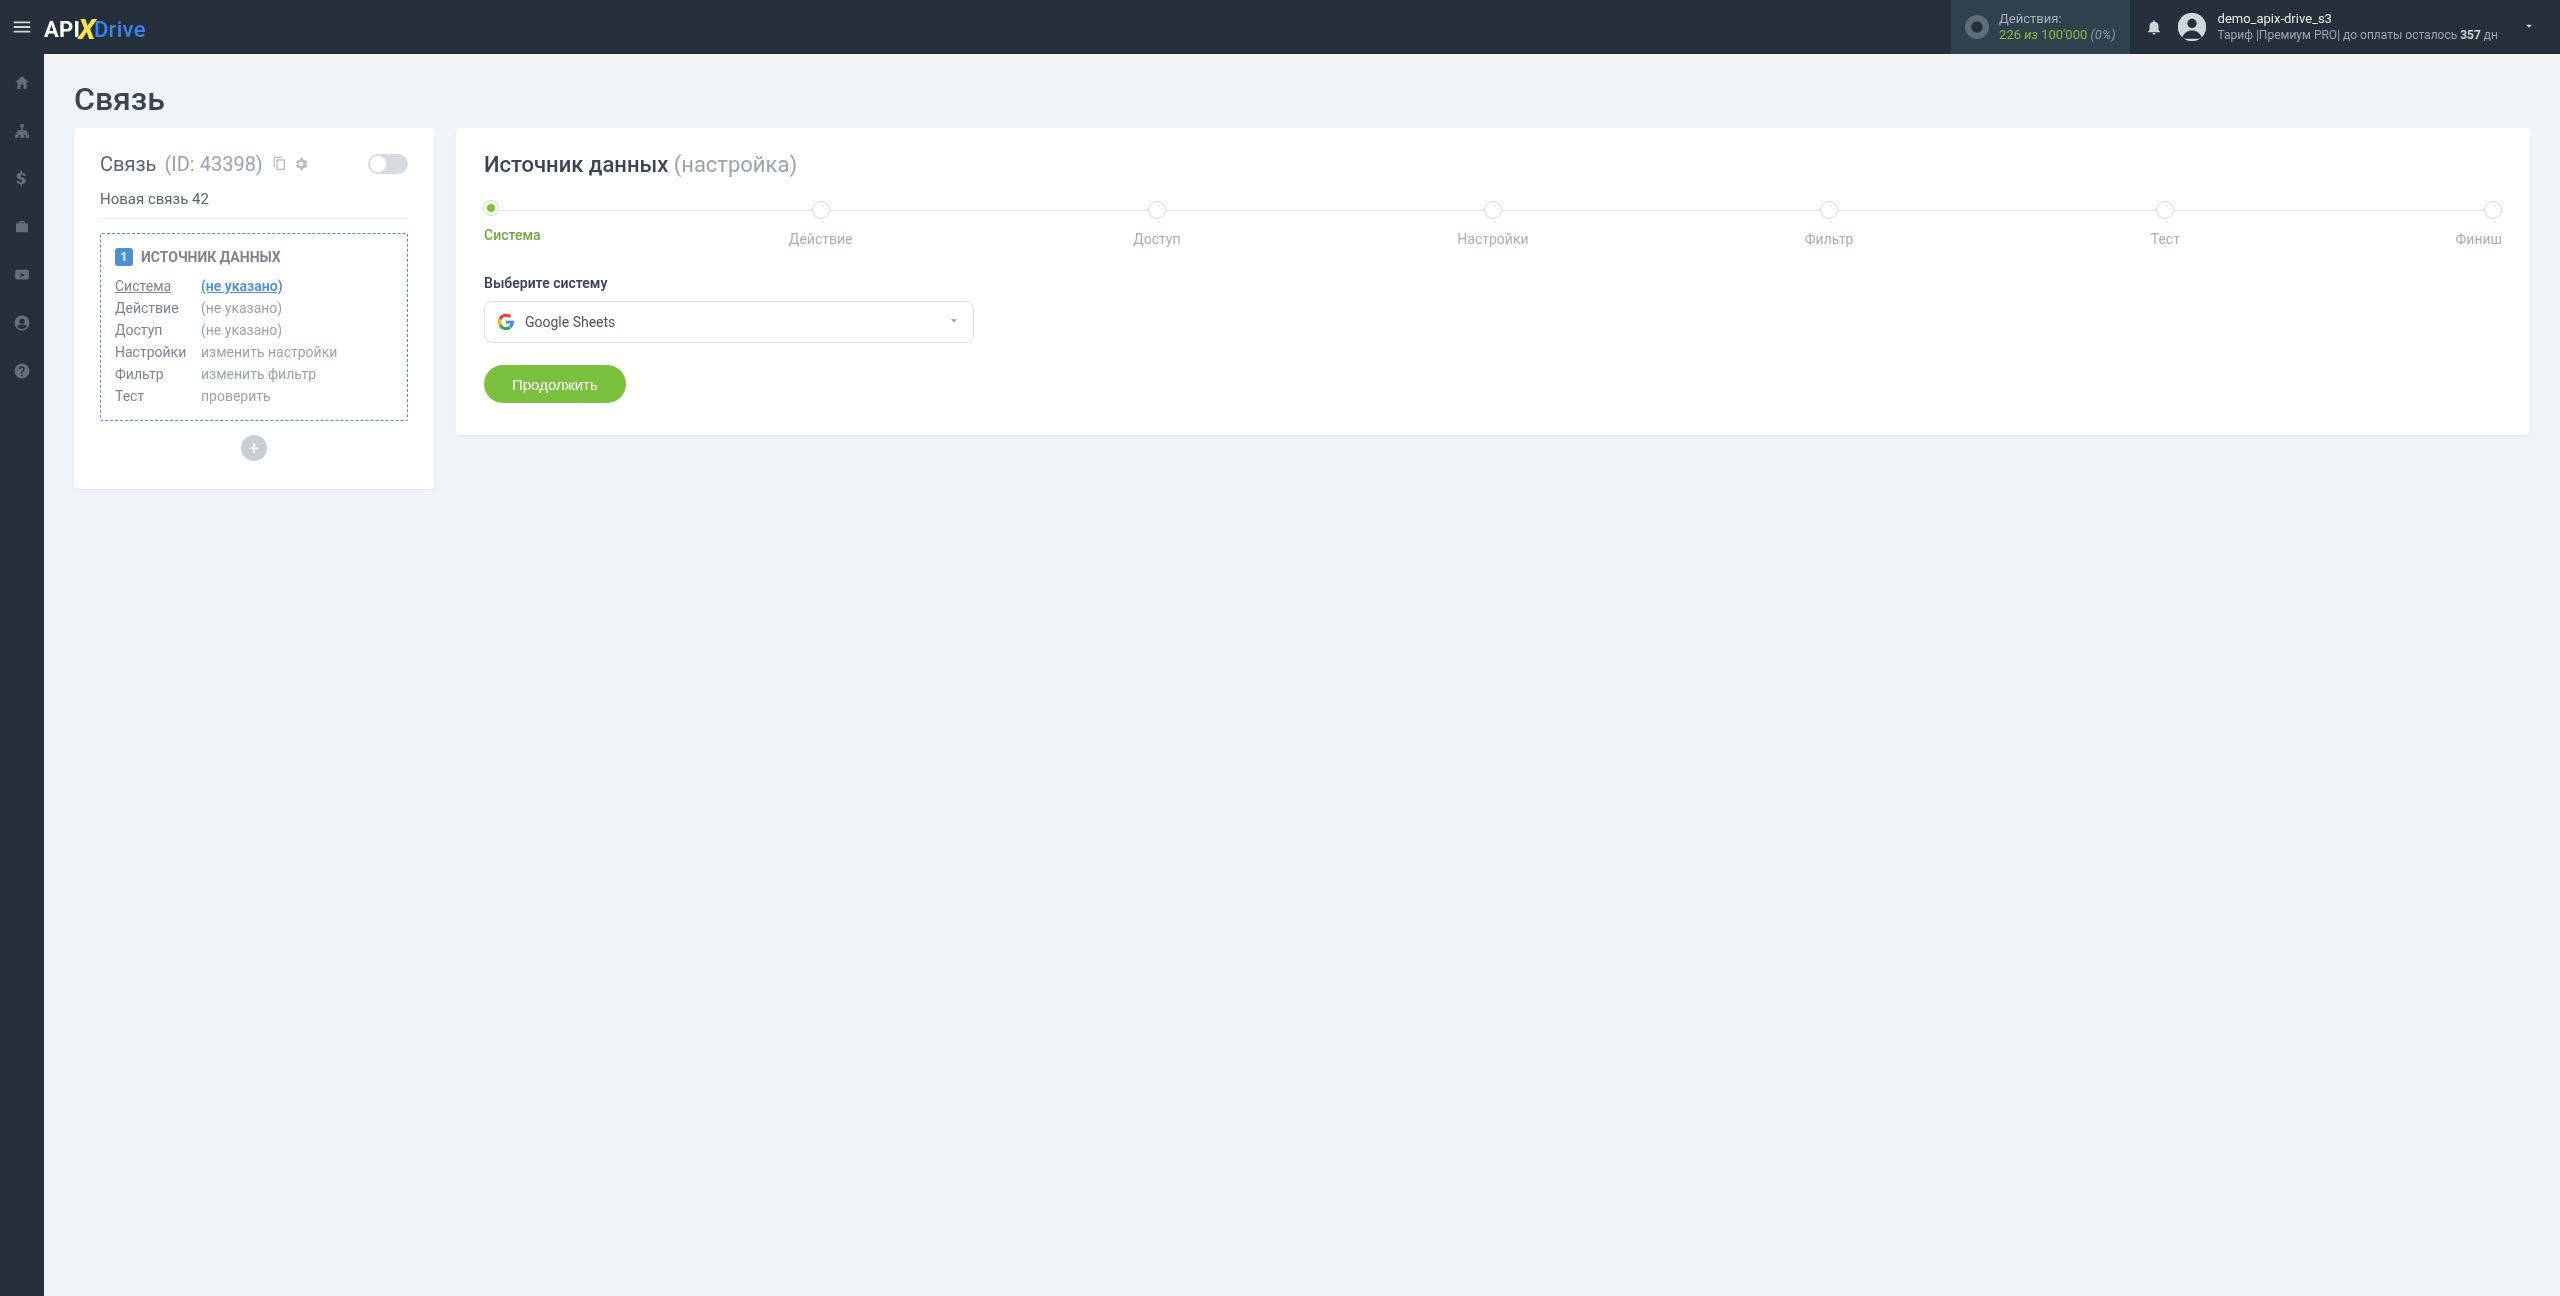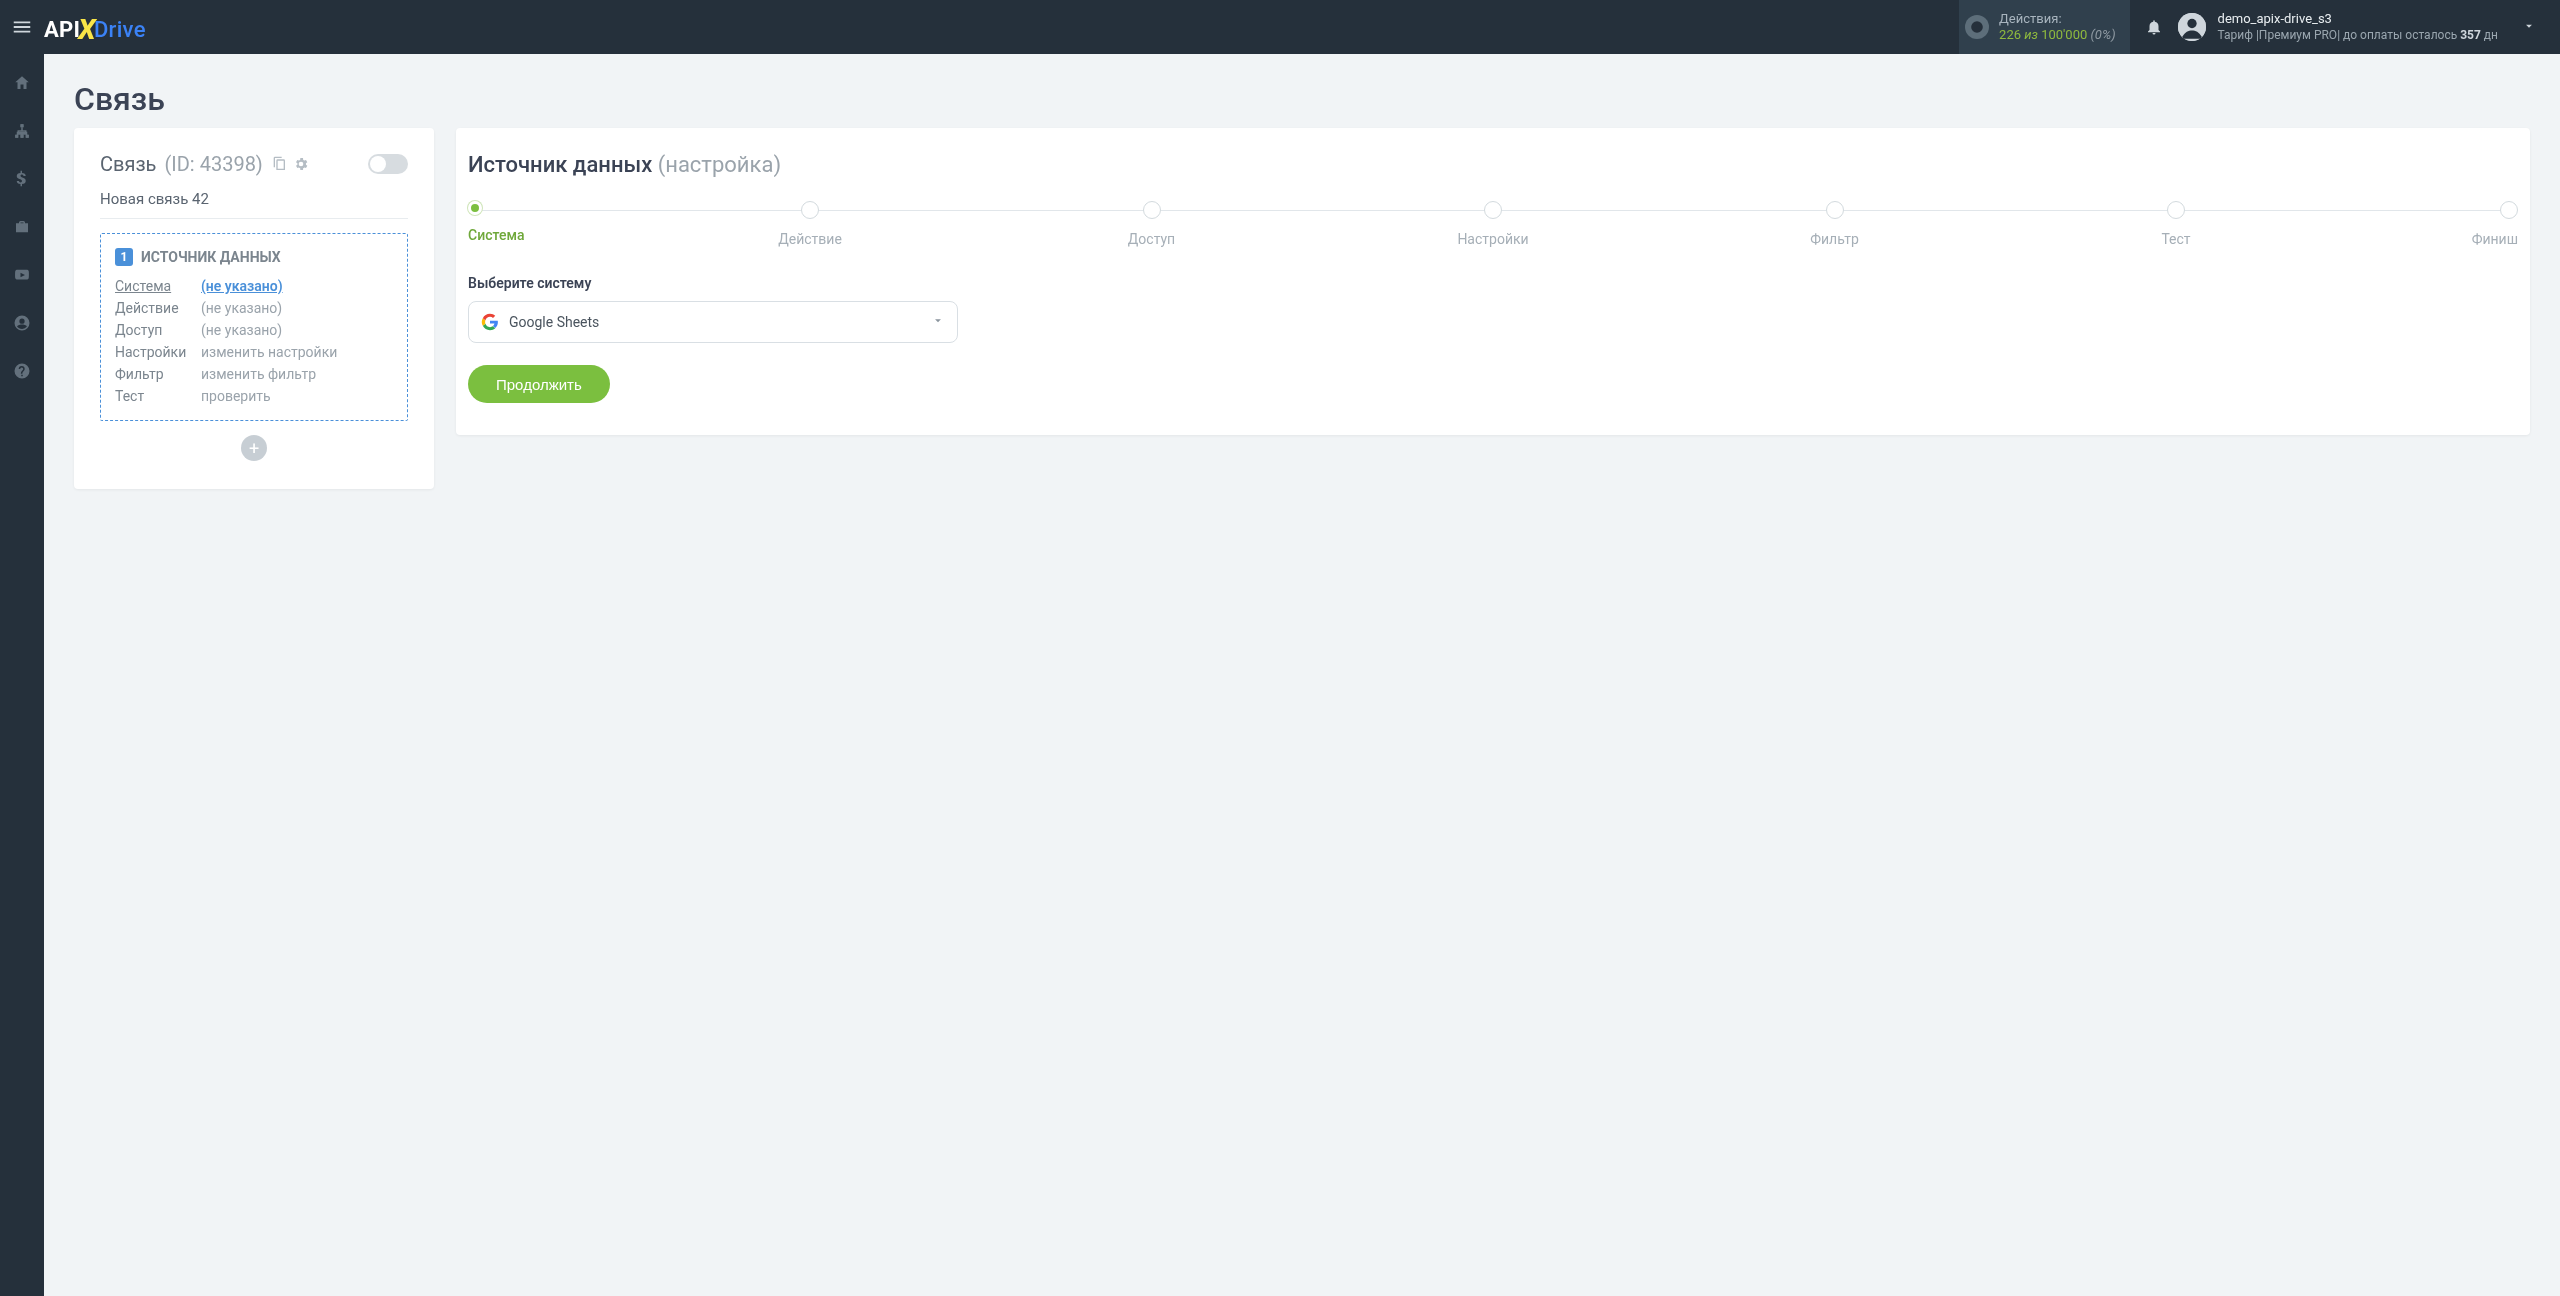--- a/index.html
+++ b/index.html
@@ -7,21 +7,21 @@
 
 
 .topbar { height: 54px; background: #25303b; display: flex; align-items: center; color: #cfd6dc; }
 .hamburger { width: 44px; display: flex; align-items: center; justify-content: center; cursor: pointer; }
 .hamburger svg { width: 22px; height: 22px; fill: #cfd6dc; }
 .logo { display: flex; align-items: baseline; font-weight: 700; font-size: 22px; letter-spacing: .3px; }
 .logo .api { color: #ffffff; }
 .logo .x { color: #f9e547; font-size: 28px; font-style: italic; font-weight: 800; position: relative; top: 2px; margin: 0 -2px; }
 .logo .drive { color: #3b82f6; font-weight: 500; }
 .topbar .spacer { flex: 1; }
-.actions-box { background: #30404d; border-radius: 0; padding: 4px 14px 4px 6px; display: flex; align-items: center; gap: 10px; height: 54px; justify-content: flex-end; }
+.actions-box { background: #30404d; border-radius: 0; padding: 4px 14px 4px 14px; display: flex; align-items: center; gap: 10px; height: 54px; justify-content: flex-end; }
 .info-circle { width: 24px; height: 24px; border-radius: 50%; background: #5d6e7a; display: flex; align-items: center; justify-content: center; }
 .info-circle svg { width: 14px; height: 14px; fill: #25303b; }
 .actions-text { line-height: 1.25; font-size: 13px; }
 .actions-text .l1 { color: #a8b4be; }
 .actions-text .l2 { color: #8fba3e; }
 .actions-text .l2 .of { font-style: italic; color: #8fba3e; }
 .actions-text .l2 .pct { color: #8f9aa3; font-style: italic; }
 .bell { width: 48px; display: flex; align-items: center; justify-content: center; cursor: pointer; }
 .bell svg { width: 18px; height: 18px; fill: #cfd6dc; }
 .user-block { display: flex; align-items: center; gap: 12px; padding-right: 24px; cursor: pointer; }
@@ -66,21 +66,21 @@
 .src-box .caption .badge { width: 18px; height: 18px; border-radius: 3px; background: #4a90d9; color: #fff; font-size: 12px; font-weight: 700; display: flex; align-items: center; justify-content: center; }
 .kv { display: grid; grid-template-columns: 86px 1fr; row-gap: 6px; font-size: 14px; }
 .kv .k { color: #7b858e; }
 .kv .v { color: #9aa3ab; }
 .kv .k.active { text-decoration: underline; color: #7b858e; }
 .kv .v.link { color: #4a90d9; text-decoration: underline; font-weight: 600; }
 
 .add-round { margin: 14px auto 0; width: 26px; height: 26px; border-radius: 50%; background: #c7ced4; color: #fff; display: flex; align-items: center; justify-content: center; font-size: 18px; cursor: pointer; }
 
 
-.card-right { flex: 1; padding: 24px 12px 32px; }
+.card-right { flex: 1; padding: 24px 28px 32px; }
 .card-right h2 { font-size: 22px; font-weight: 500; color: #3b4355; margin-bottom: 24px; }
 .card-right h2 .muted { color: #9aa3ab; font-weight: 400; }
 
 .steps { display: flex; justify-content: space-between; align-items: flex-start; position: relative; margin-bottom: 28px; }
 .steps::before { content: ""; position: absolute; left: 10px; right: 10px; top: 9px; height: 1px; background: #e1e6ea; }
 .step { position: relative; display: flex; flex-direction: column; align-items: center; gap: 12px; width: 1px; }
 .steps .step:first-child { align-items: flex-start; }
 .steps .step:last-child { align-items: flex-end; }
 .dot { width: 18px; height: 18px; border-radius: 50%; background: #fff; border: 1px solid #d3dade; position: relative; z-index: 1; }
 .step.active .dot { width: 14px; height: 14px; border: 3px solid #fff; background: #7bbf3f; box-shadow: 0 0 0 1px #cfe5b9; }

